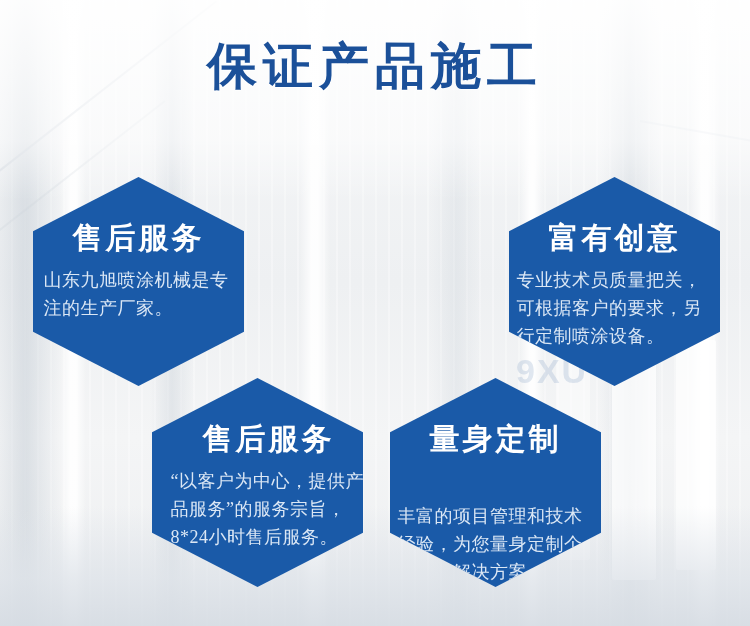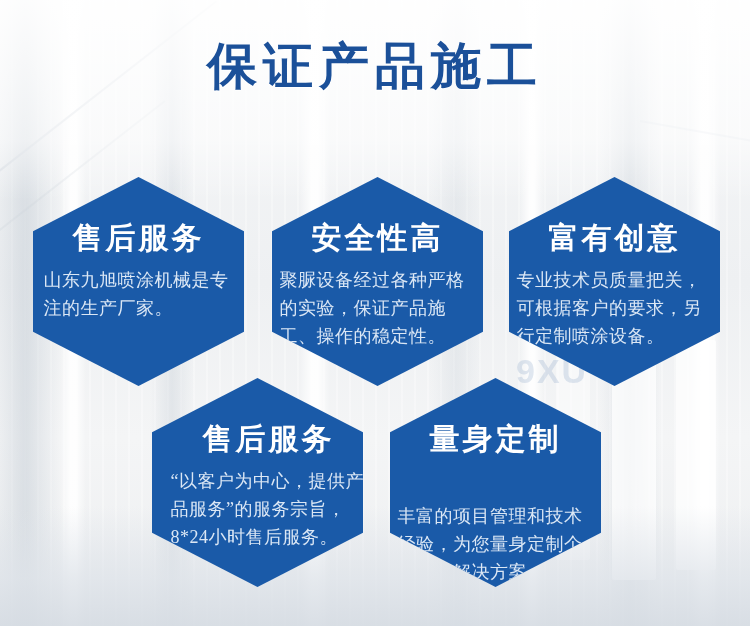--- a/index.html
+++ b/index.html
@@ -197,24 +197,20 @@
     <h1 class="main-title">保证产品施工</h1>
   </div>
 
   <div class="hexes">
 
     <div class="hex hex-1">
       <div class="hex-title">售后服务</div>
       <div class="hex-body">山东九旭喷涂机械是专注的生产厂家。</div>
     </div>
 
-    <div class="hex hex-2">
-      <div class="hex-title">安全性高</div>
-      <div class="hex-body">聚脲设备经过各种严格的实验，保证产品施工、操作的稳定性。</div>
-    </div>
 
     <div class="hex hex-3">
       <div class="hex-title">富有创意</div>
       <div class="hex-body">专业技术员质量把关，可根据客户的要求，另行定制喷涂设备。</div>
     </div>
 
     <div class="hex hex-4">
       <div class="hex-title">售后服务</div>
       <div class="hex-body">“以客户为中心，提供产品服务”的服务宗旨，8*24小时售后服务。</div>
     </div>

